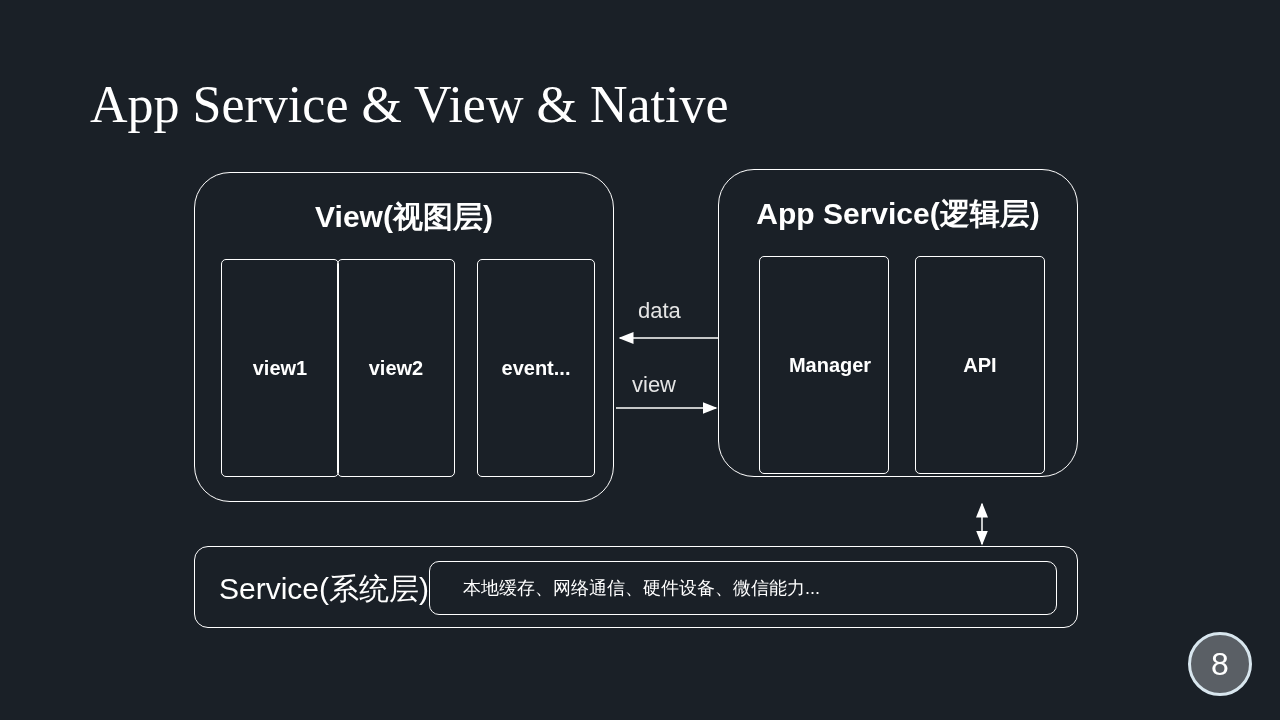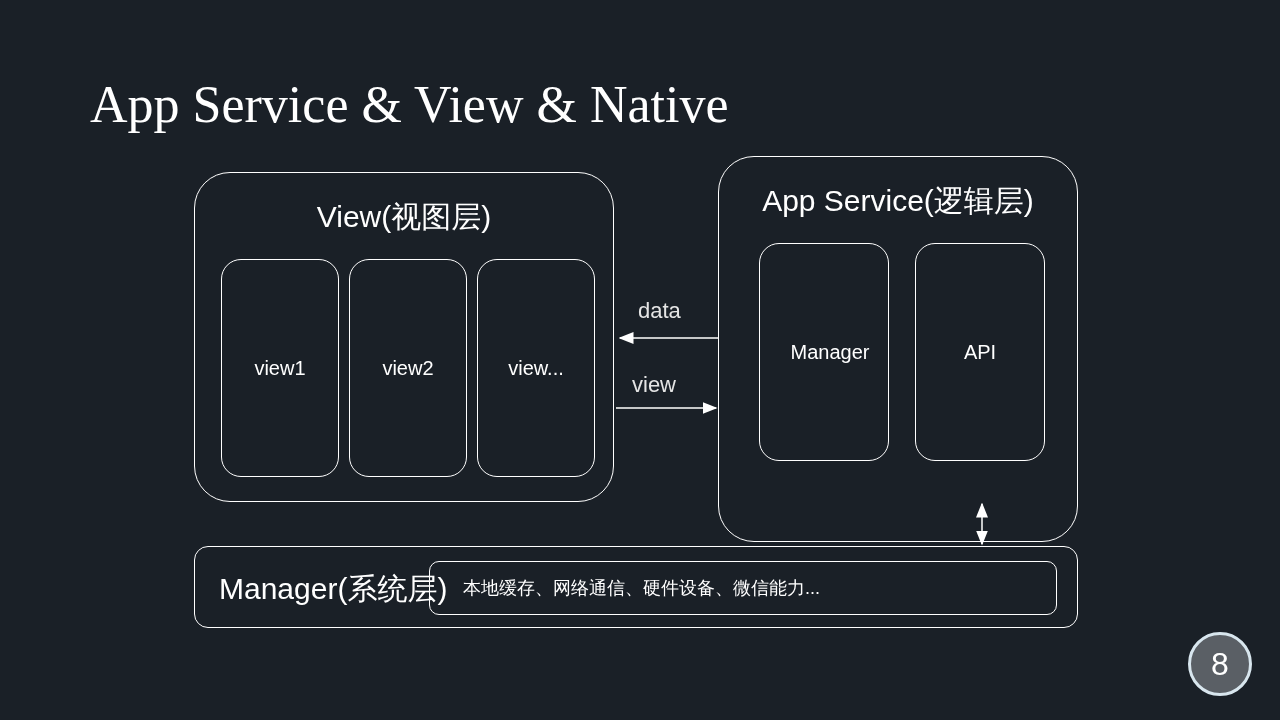--- a/index.html
+++ b/index.html
@@ -18,34 +18,35 @@
     top: 75px;
     font-size: 52px;
     font-weight: 400;
     color: #ffffff;
     font-family: Liberation Serif, serif;
   }
   .big-box {
     position: absolute;
     border: 1.5px solid #ffffff;
     border-radius: 36px;
+    font-weight: bold;
   }
   .big-box-title {
     position: absolute;
     top: 24px;
     left: 0;
     right: 0;
     text-align: center;
     font-size: 30px;
     color: #ffffff;
   }
   .small-box {
     position: absolute;
     border: 1.5px solid #ffffff;
-    border-radius: 20px;
+    border-radius: 5px;
     display: flex;
     align-items: center;
     justify-content: center;
     font-size: 20px;
     color: #ffffff;
   }
   .arrow-label {
     position: absolute;
     font-size: 22px;
     color: #e5e5e5;
@@ -95,35 +96,35 @@
   }
 </style>
 </head>
 <body>
 
 <div class="title">App Service &amp; View &amp; Native</div>
 
 <div class="big-box" style="left:194px; top:172px; width:420px; height:330px;">
   <div class="big-box-title">View(视图层)</div>
   <div class="small-box" style="left:26px; top:86px; width:118px; height:218px;">view1</div>
-  <div class="small-box" style="left:154px; top:86px; width:118px; height:218px;">view2</div>
-  <div class="small-box" style="left:282px; top:86px; width:118px; height:218px;">view...</div>
+  <div class="small-box" style="left:142px; top:86px; width:118px; height:218px;">view2</div>
+  <div class="small-box" style="left:282px; top:86px; width:118px; height:218px;">event...</div>
 </div>
 
-<div class="big-box" style="left:718px; top:156px; width:360px; height:386px;">
+<div class="big-box" style="left:718px; top:169px; width:360px; height:308px;">
   <div class="big-box-title">App Service(逻辑层)</div>
   <div class="small-box" style="left:40px; top:86px; width:130px; height:218px;padding-left:12px;">Manager</div>
   <div class="small-box" style="left:196px; top:86px; width:130px; height:218px;">API</div>
 </div>
 
 <div class="arrow-label" style="left:638px; top:298px;">data</div>
 <div class="arrow-label" style="left:632px; top:372px;">view</div>
 
 <div class="native-box" style="left:194px; top:546px; width:884px; height:82px;">
-  <div class="native-title" style="left:24px; top:22px;">Manager(系统层)</div>
+  <div class="native-title" style="left:24px; top:22px;">Service(系统层)</div>
   <div class="native-inner" style="left:234px; top:14px; width:628px; height:54px;">本地缓存、网络通信、硬件设备、微信能力...</div>
 </div>
 
 <div class="page-badge">8</div>
 
 <svg class="arrows">
   <defs>
     <marker id="arrowhead" markerWidth="10" markerHeight="8" refX="9" refY="4" orient="auto">
       <polygon points="0 0, 10 4, 0 8" fill="#ffffff"></polygon>
     </marker>

